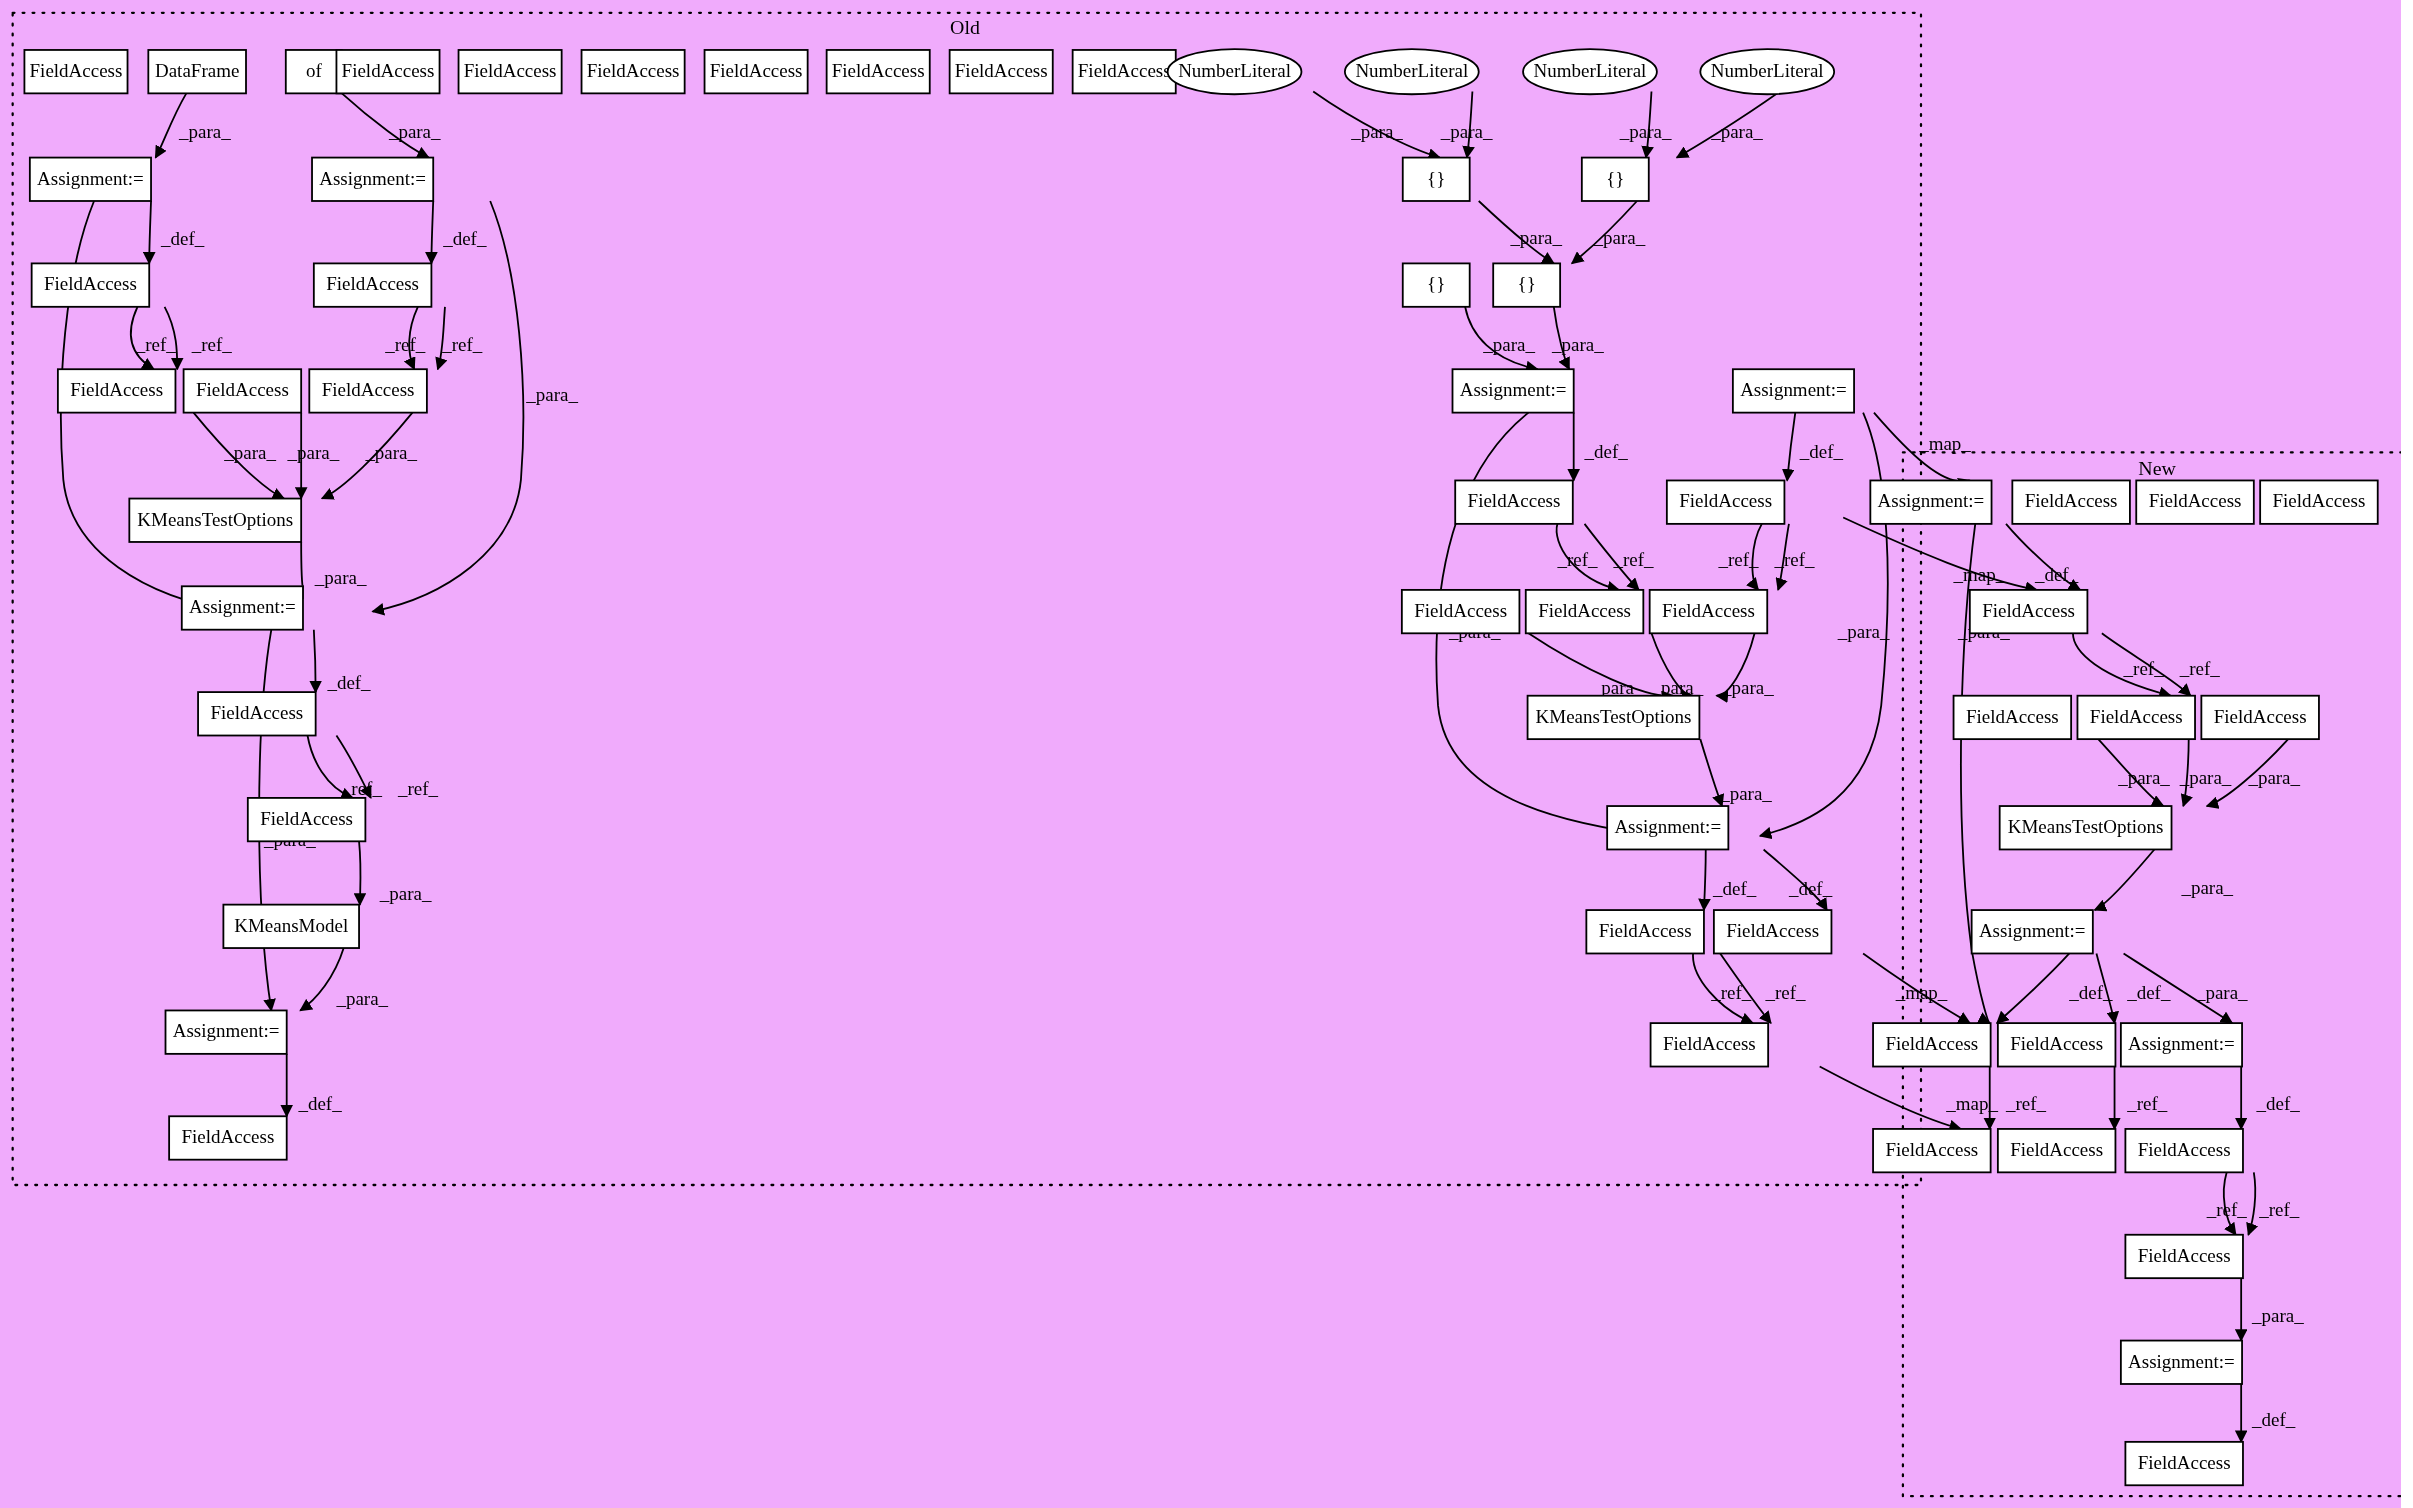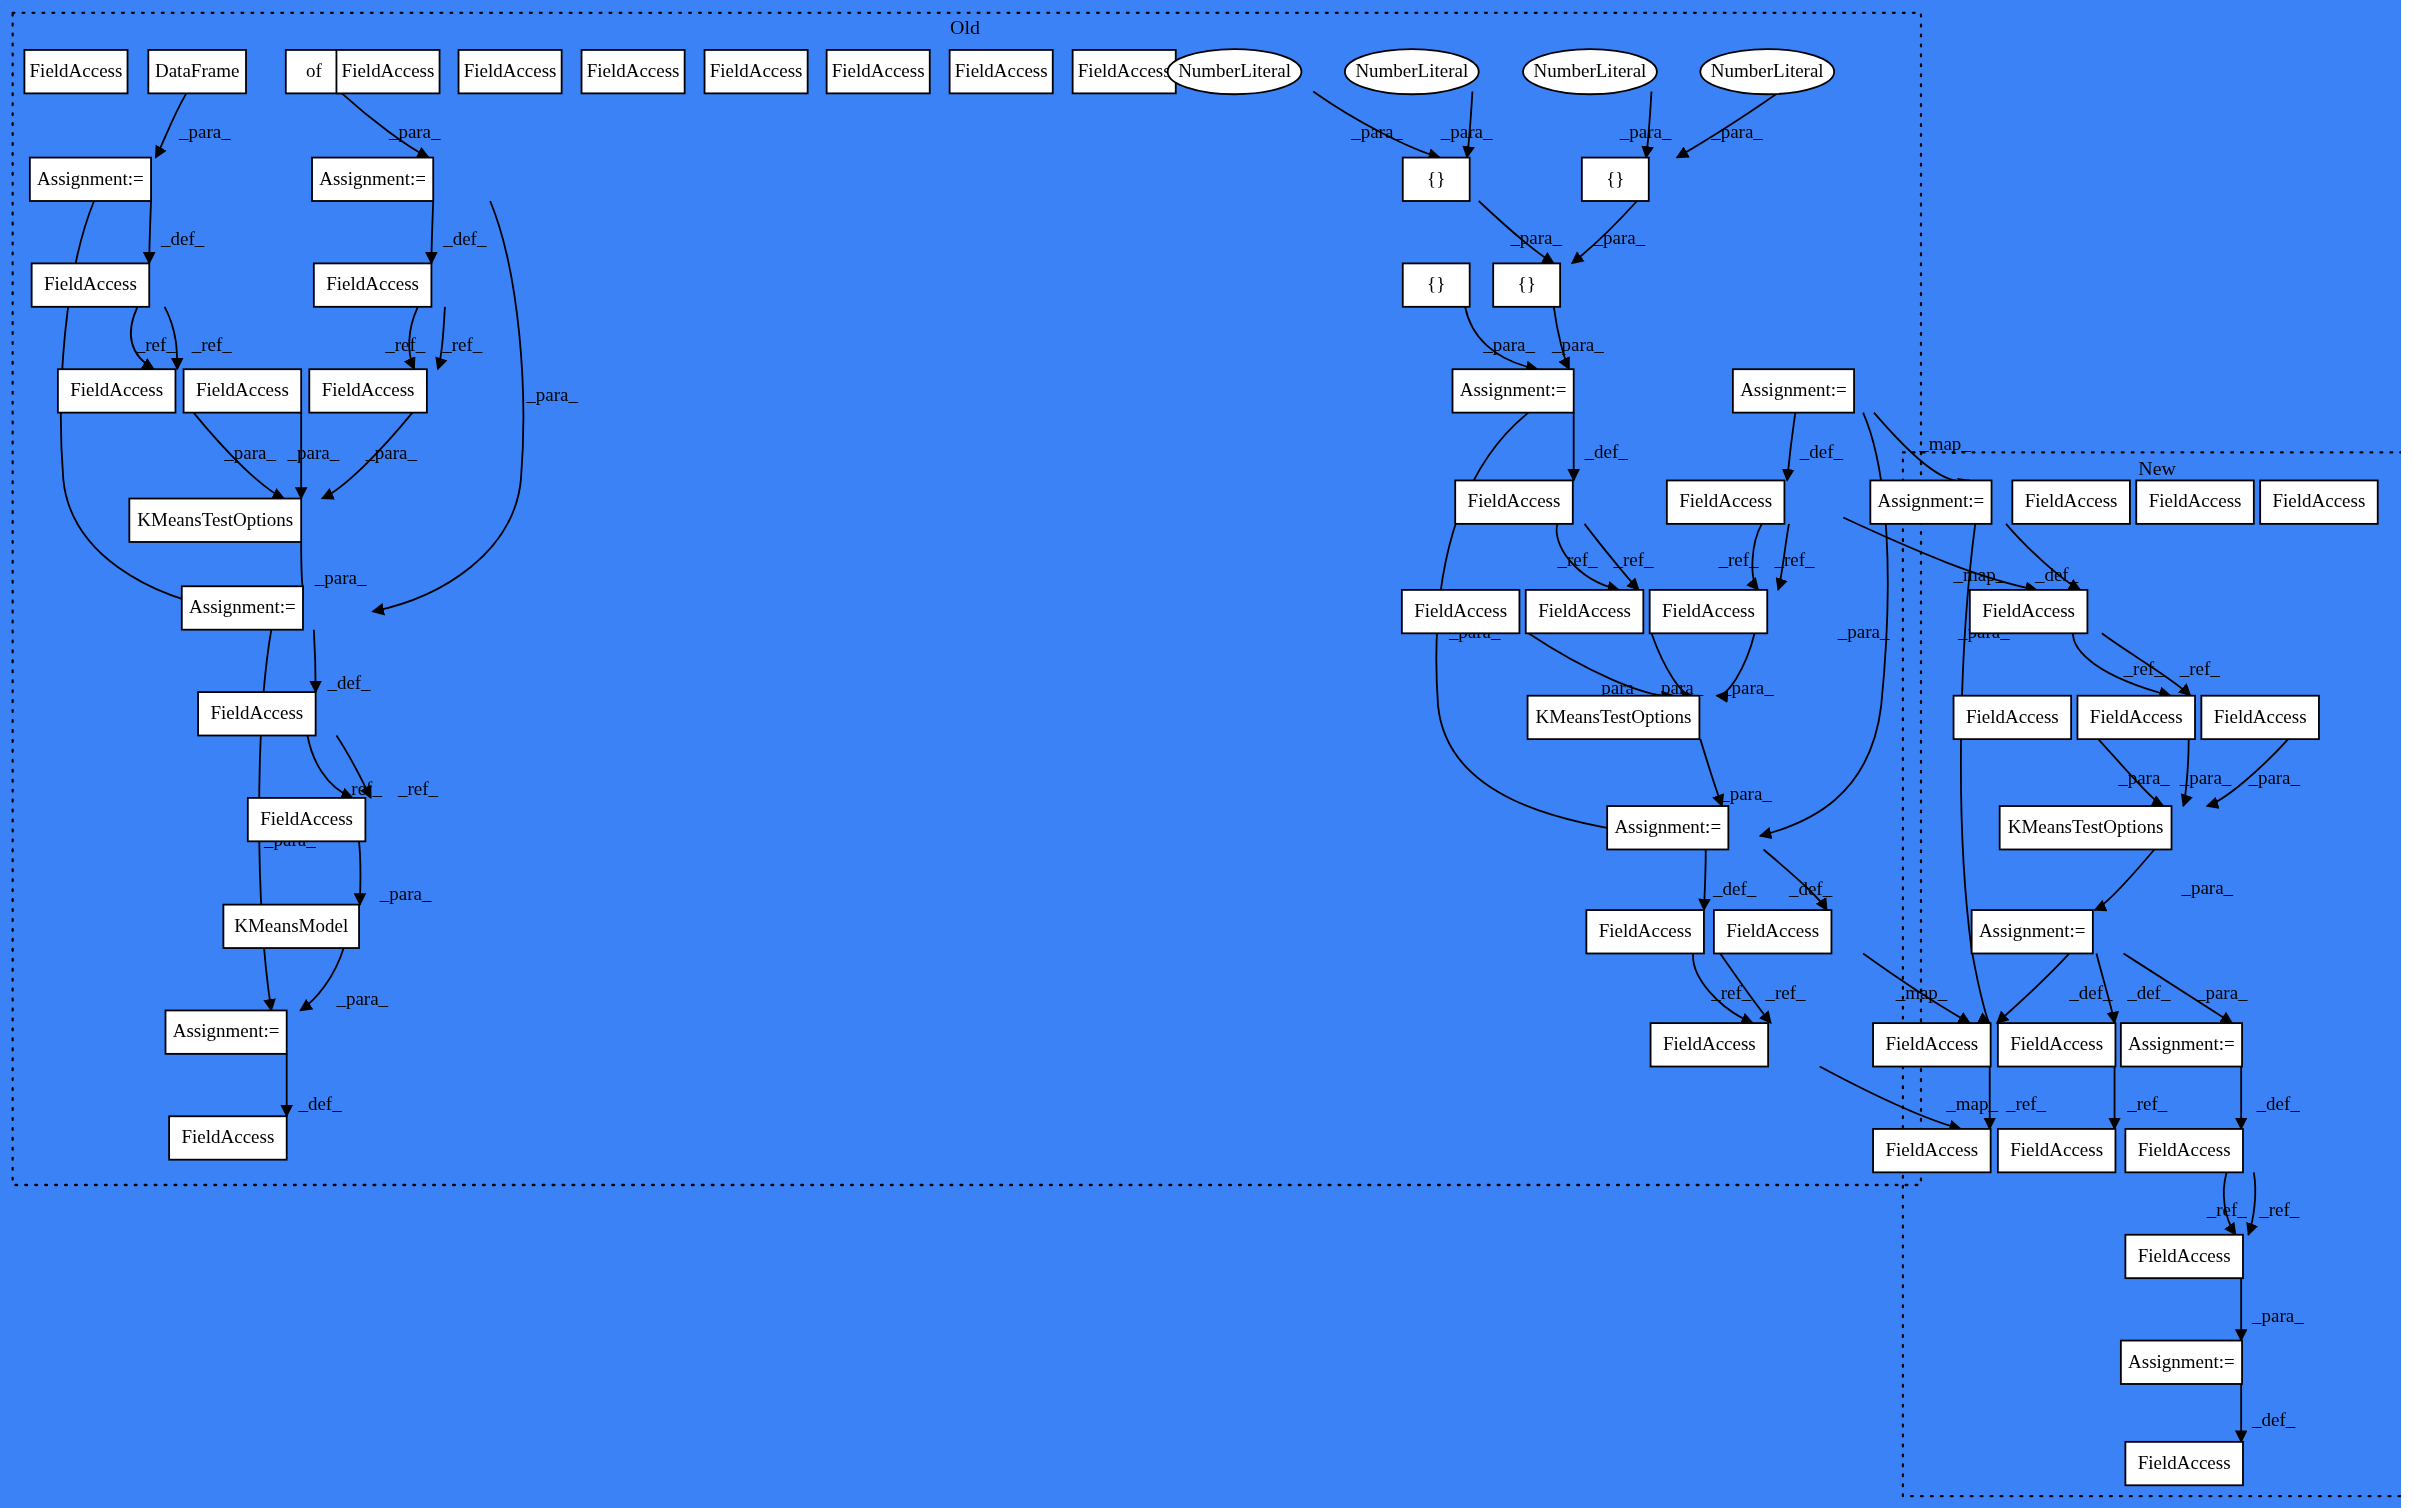--- a/index.html
+++ b/index.html
@@ -1,17 +1,17 @@
 <!DOCTYPE html>
 <html style="font-size:14.5px"><head>
 <meta charset="utf-8">
 <style>
   html,body{margin:0;padding:0;background:#ffffff;}
   body{width:2413px;height:1509px;font-family:"Liberation Serif","DejaVu Serif",serif;}
-  #stage{position:relative;width:2401px;height:1509px;overflow:hidden;background:#3b82f6;}
+  #stage{position:relative;width:2401px;height:1509px;overflow:hidden;background:#f0abfc;}
   svg#graph{position:absolute;left:0;top:0;width:2413px;height:1509px;}
   .node-rect{fill:#ffffff;stroke:#000000;stroke-width:2;}
   .node-ell{fill:#ffffff;stroke:#000000;stroke-width:2;}
   .node-label{font-family:"Liberation Serif","DejaVu Serif",serif;font-size:21px;fill:#000;text-anchor:middle;dominant-baseline:middle;}
   .edge-path{fill:none;stroke:#000000;stroke-width:2;}
   .edge-label{font-family:"Liberation Serif","DejaVu Serif",serif;font-size:21px;fill:#000;text-anchor:start;dominant-baseline:middle;}
   .cluster-box{fill:none;stroke:#000000;stroke-width:2.5;stroke-dasharray:2 9;stroke-linecap:round;}
   .cluster-title{font-family:"Liberation Serif","DejaVu Serif",serif;font-size:22px;fill:#000;text-anchor:middle;dominant-baseline:middle;}
 </style>
 </head>

